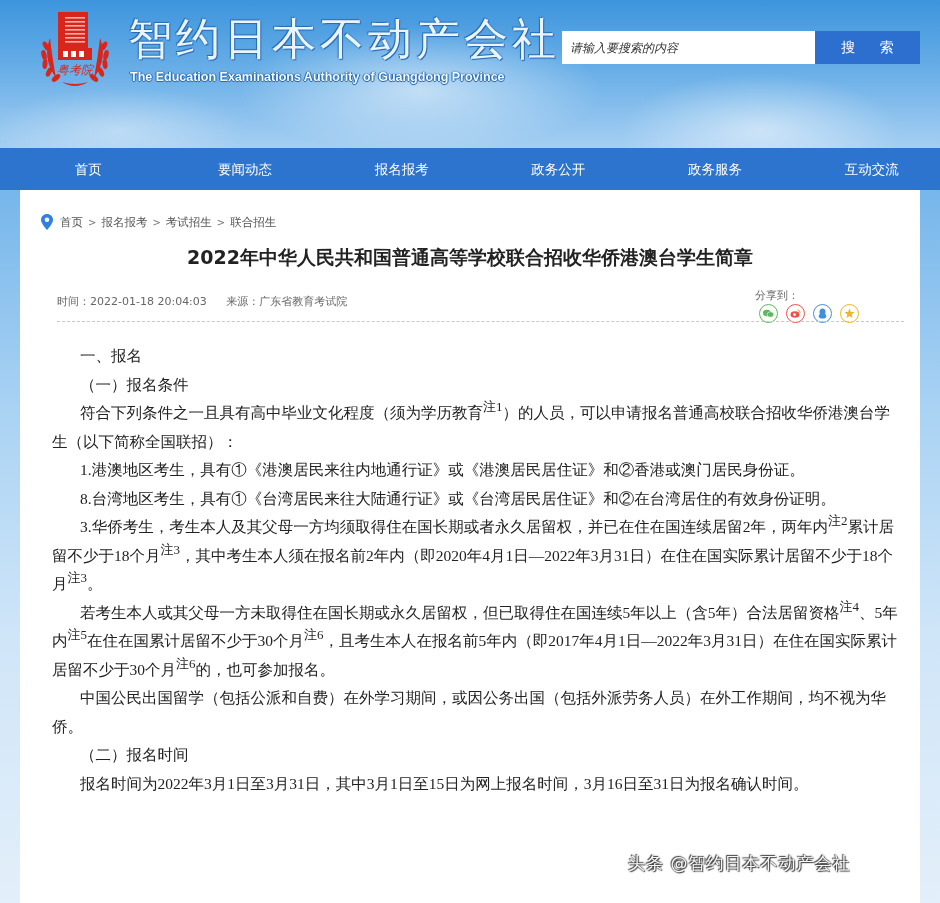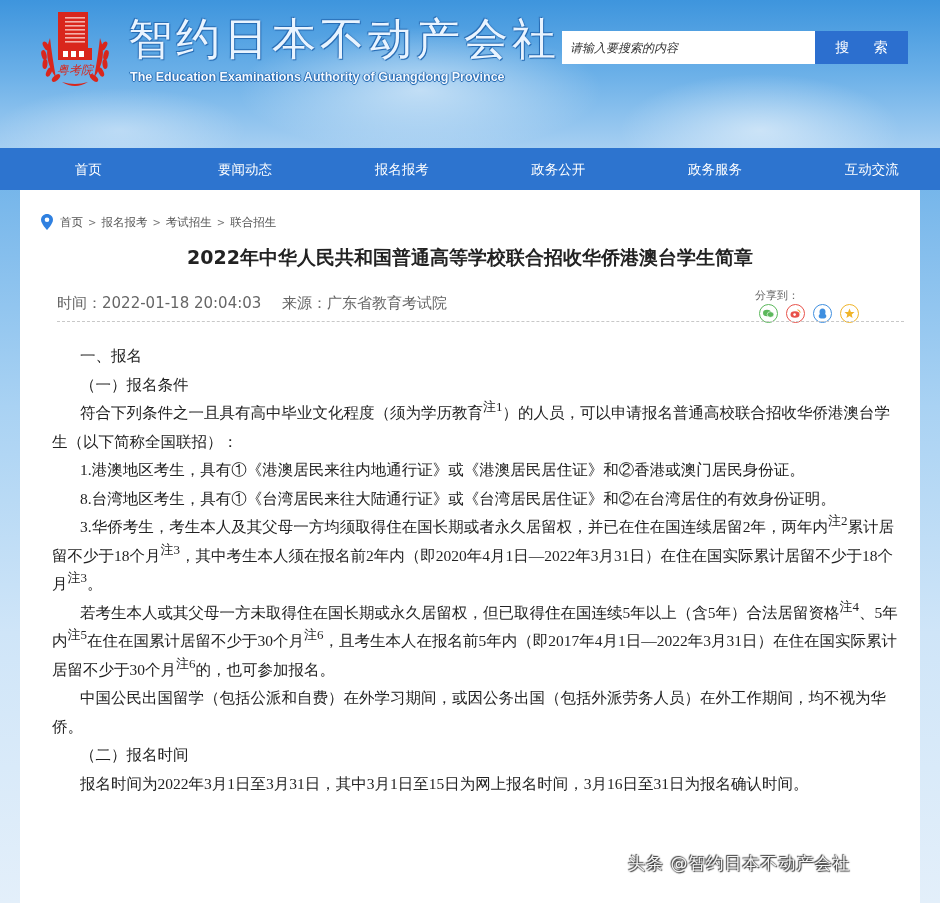--- a/index.html
+++ b/index.html
@@ -43,21 +43,21 @@
     }
     .search-input {
       width: 253px; height: 33px; border: none; outline: none;
       background: #fff; padding-left: 8px;
       font-size: 12px; color: #333;
       font-family: "DejaVu Sans", sans-serif;
       font-style: italic;
     }
     .search-input::placeholder { color: #333; }
     .search-btn {
-      width: 93px; height: 33px; border: none; background: #2c6fcf;
+      width: 105px; height: 33px; border: none; background: #2c6fcf;
       color: #fff; font-size: 14px; letter-spacing: 10px; text-indent: 10px;
       font-family: "DejaVu Sans", sans-serif; cursor: pointer;
     }
     
     .nav {
       position: absolute; left: 0; top: 148px; width: 940px; height: 42px;
       background: #2d74cf;
       display: flex;
     }
     .nav-item {
@@ -79,21 +79,21 @@
     .breadcrumb .pin { width: 12px; height: 16px; margin-right: 7px; }
     .breadcrumb .sep { margin: 0 5px; color: #777; font-size: 10px; }
     .breadcrumb a { color: #555; text-decoration: none; }
     .article-title {
       position: absolute; left: 0; top: 55px; width: 900px; text-align: center;
       font-size: 19px; font-weight: bold; color: #222; white-space: nowrap;
       font-family: "DejaVu Sans", sans-serif;
     }
     .meta {
       position: absolute; left: 37px; top: 104px;
-      font-size: 15px; color: #666; white-space: nowrap;
+      font-size: 11px; color: #666; white-space: nowrap;
     }
     .meta span + span { margin-left: 16px; }
     .share {
       position: absolute; left: 735px; top: 98px;
     }
     .share-label { font-size: 11px; color: #666; white-space: nowrap; }
     .share-icons { display: flex; gap: 8px; margin-top: 1px; margin-left: 4px; }
     .share-icon {
       width: 19px; height: 19px; border-radius: 50%;
       display: flex; align-items: center; justify-content: center;

